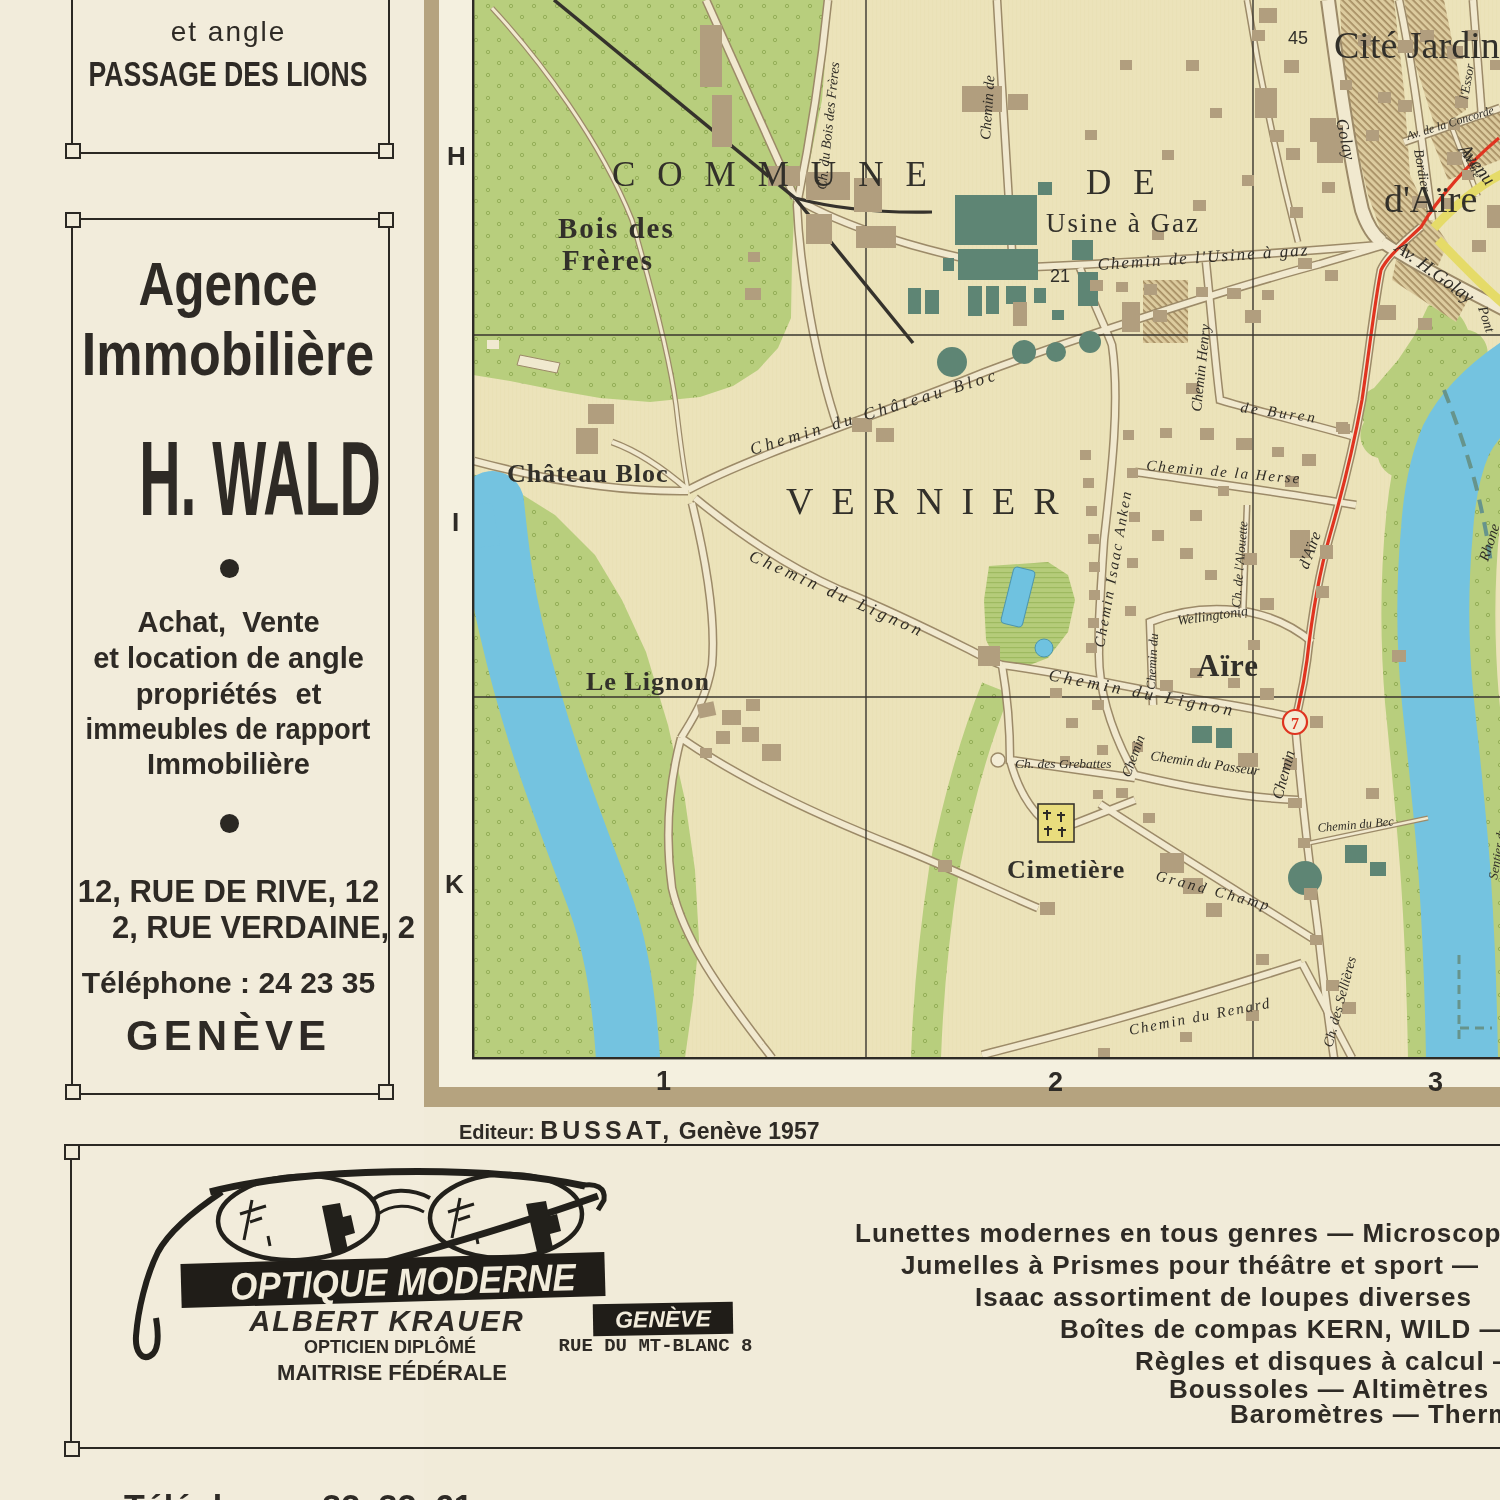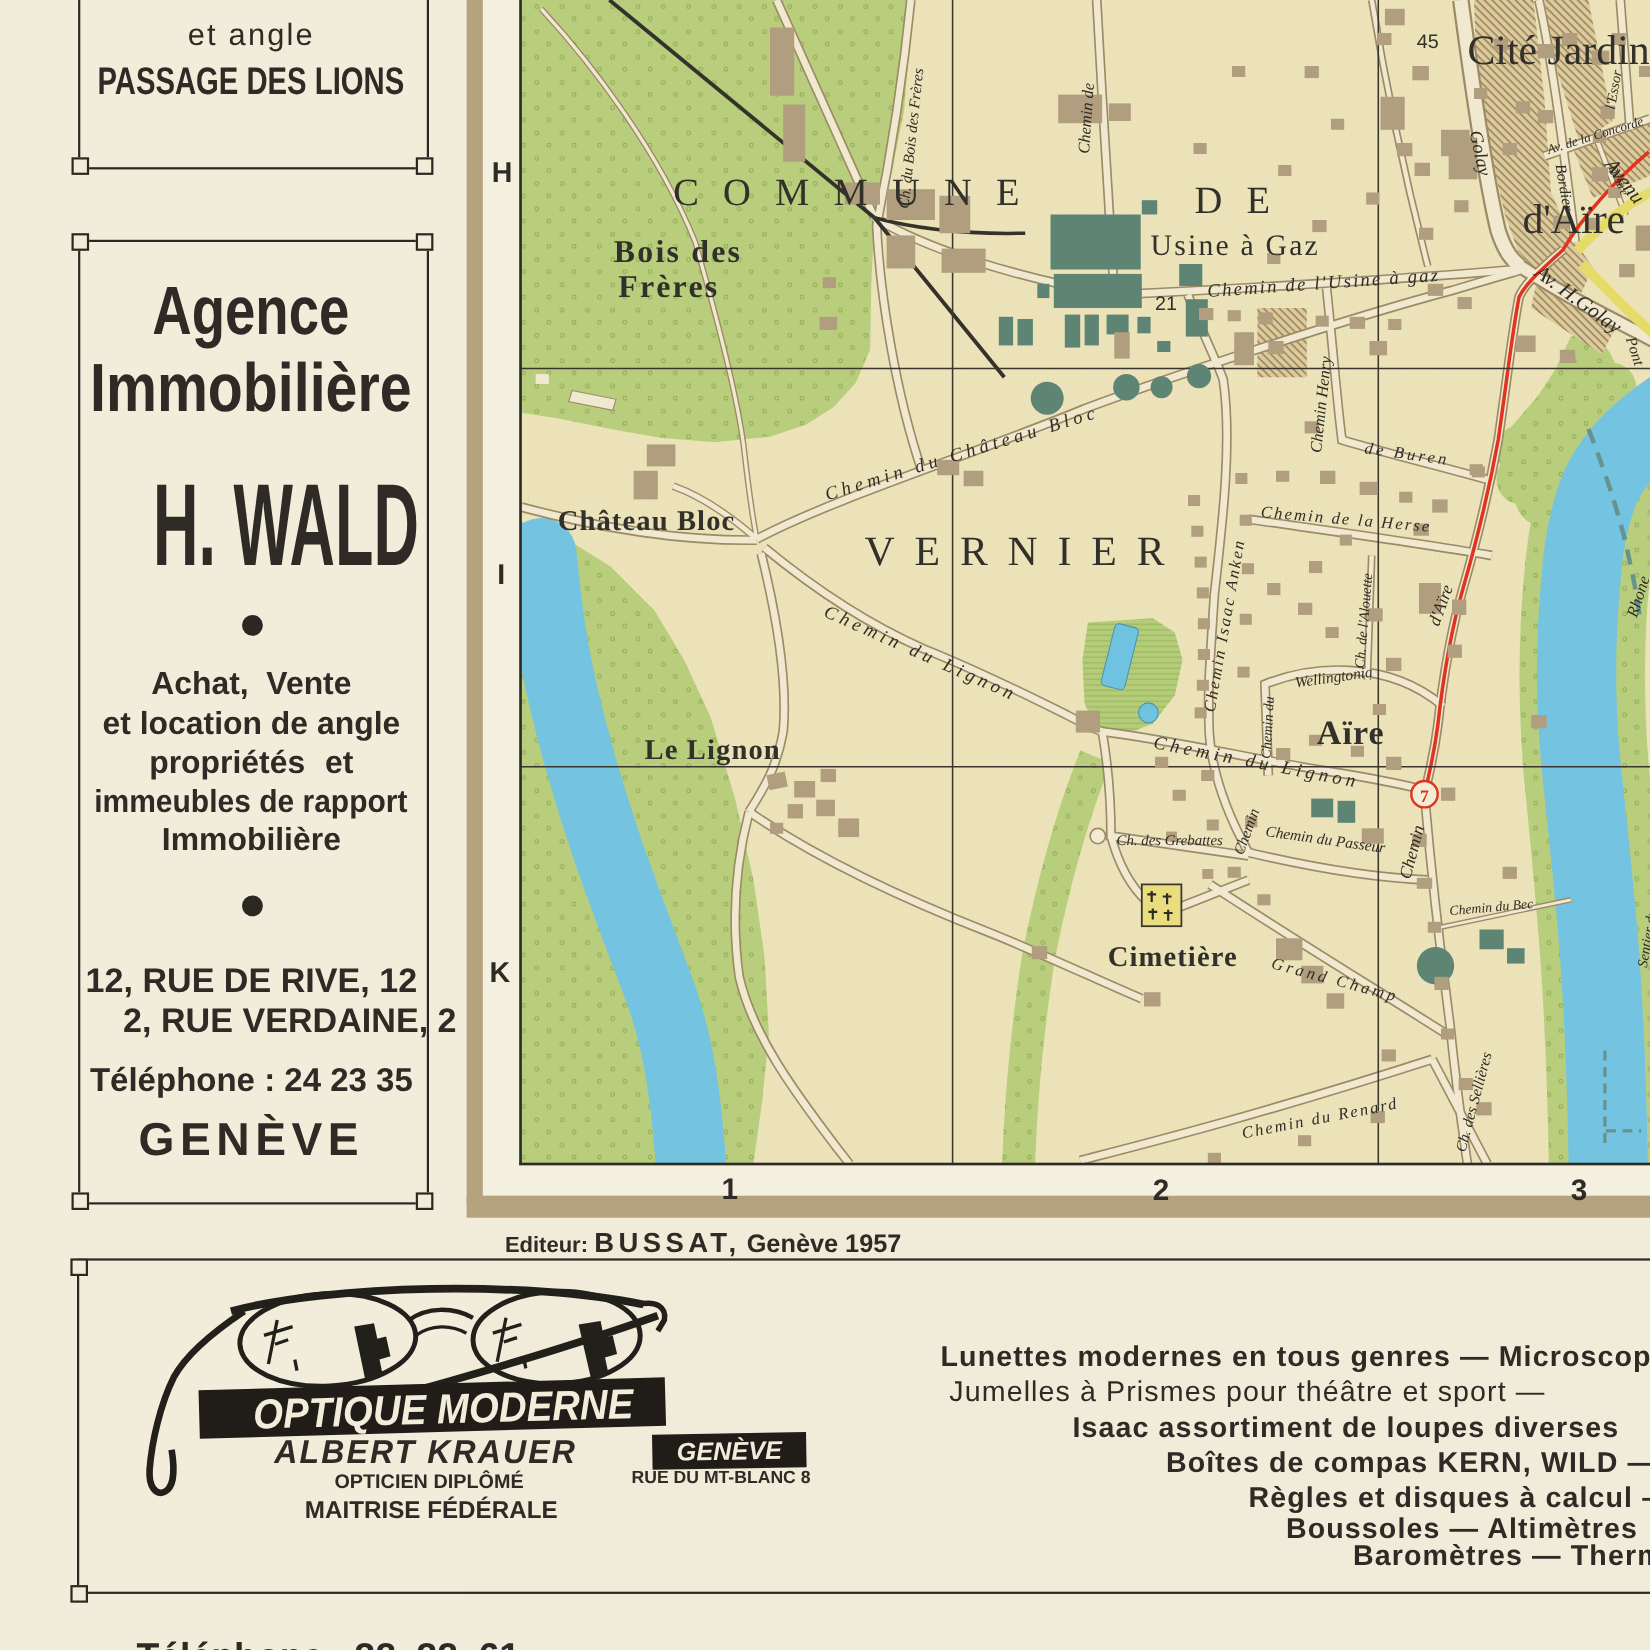--- a/index.html
+++ b/index.html
@@ -612,25 +612,25 @@
 <div class="abs" style="left:181px;top:1258px;width:424px;height:44px;background:#201d18;transform:rotate(-1.6deg);"></div>
 <div class="abs" style="left:213px;top:1261px;width:380px;font-size:38px;font-weight:bold;font-style:italic;color:#f2ecdb;white-space:nowrap;transform:rotate(-1.6deg) scaleX(0.92);transform-origin:50% 50%;text-align:center;">OPTIQUE MODERNE</div>
 
 <div class="abs" style="left:242px;top:1304px;width:290px;font-size:30px;font-weight:bold;font-style:italic;letter-spacing:2px;white-space:nowrap;text-align:center;transform:scaleX(0.97);transform-origin:50% 50%;">ALBERT KRAUER</div>
 
 <div class="abs" style="left:593px;top:1303px;width:140px;height:32px;background:#201d18;transform:rotate(-1deg);"></div>
 <div class="abs" style="left:597px;top:1306px;width:132px;font-size:23px;font-weight:bold;font-style:italic;color:#f2ecdb;text-align:center;transform:rotate(-1deg);">GENÈVE</div>
 
 <div class="abs" style="left:294px;top:1337px;width:192px;font-size:18px;font-weight:bold;text-align:center;">OPTICIEN DIPLÔMÉ</div>
 
-<div class="abs" style="left:553px;top:1335px;width:205px;font-size:16px;font-weight:bold;text-align:center;">RUE DU MT-BLANC 8</div>
+<div class="abs" style="left:553px;top:1335px;width:205px;font-size:19px;font-weight:bold;text-align:center;font-family:Liberation Mono, monospace;">RUE DU MT-BLANC 8</div>
 
 <div class="abs" style="left:262px;top:1360px;width:260px;font-size:22px;font-weight:bold;text-align:center;">MAITRISE FÉDÉRALE</div>
 
 <div class="abs" style="left:124px;top:1487px;font-size:34px;font-weight:bold;">Téléphone&nbsp;&nbsp;&nbsp;<span style="word-spacing:9px;">32 32 61</span></div>
 
 <div class="abs" style="left:855px;top:1218px;font-size:26px;font-weight:bold;letter-spacing:1px;white-space:nowrap;">Lunettes modernes en tous genres — Microscopes</div>
-<div class="abs" style="left:863px;top:1250px;font-size:26px;font-weight:normal;letter-spacing:1px;white-space:nowrap;">Jumelles à Prismes pour théâtre et sport —</div>
+<div class="abs" style="left:901px;top:1250px;font-size:26px;font-weight:bold;letter-spacing:1px;white-space:nowrap;">Jumelles à Prismes pour théâtre et sport —</div>
 <div class="abs" style="left:975px;top:1282px;font-size:26px;font-weight:bold;letter-spacing:1px;white-space:nowrap;">Isaac assortiment de loupes diverses</div>
 <div class="abs" style="left:1060px;top:1314px;font-size:26px;font-weight:bold;letter-spacing:1px;white-space:nowrap;">Boîtes de compas KERN, WILD —</div>
 <div class="abs" style="left:1135px;top:1346px;font-size:26px;font-weight:bold;letter-spacing:1px;white-space:nowrap;">Règles et disques à calcul —</div>
 <div class="abs" style="left:1169px;top:1374px;font-size:26px;font-weight:bold;letter-spacing:1px;white-space:nowrap;">Boussoles — Altimètres</div>
 <div class="abs" style="left:1230px;top:1399px;font-size:26px;font-weight:bold;letter-spacing:1px;white-space:nowrap;">Baromètres — Thermomètres</div>
 
 </body></html>

